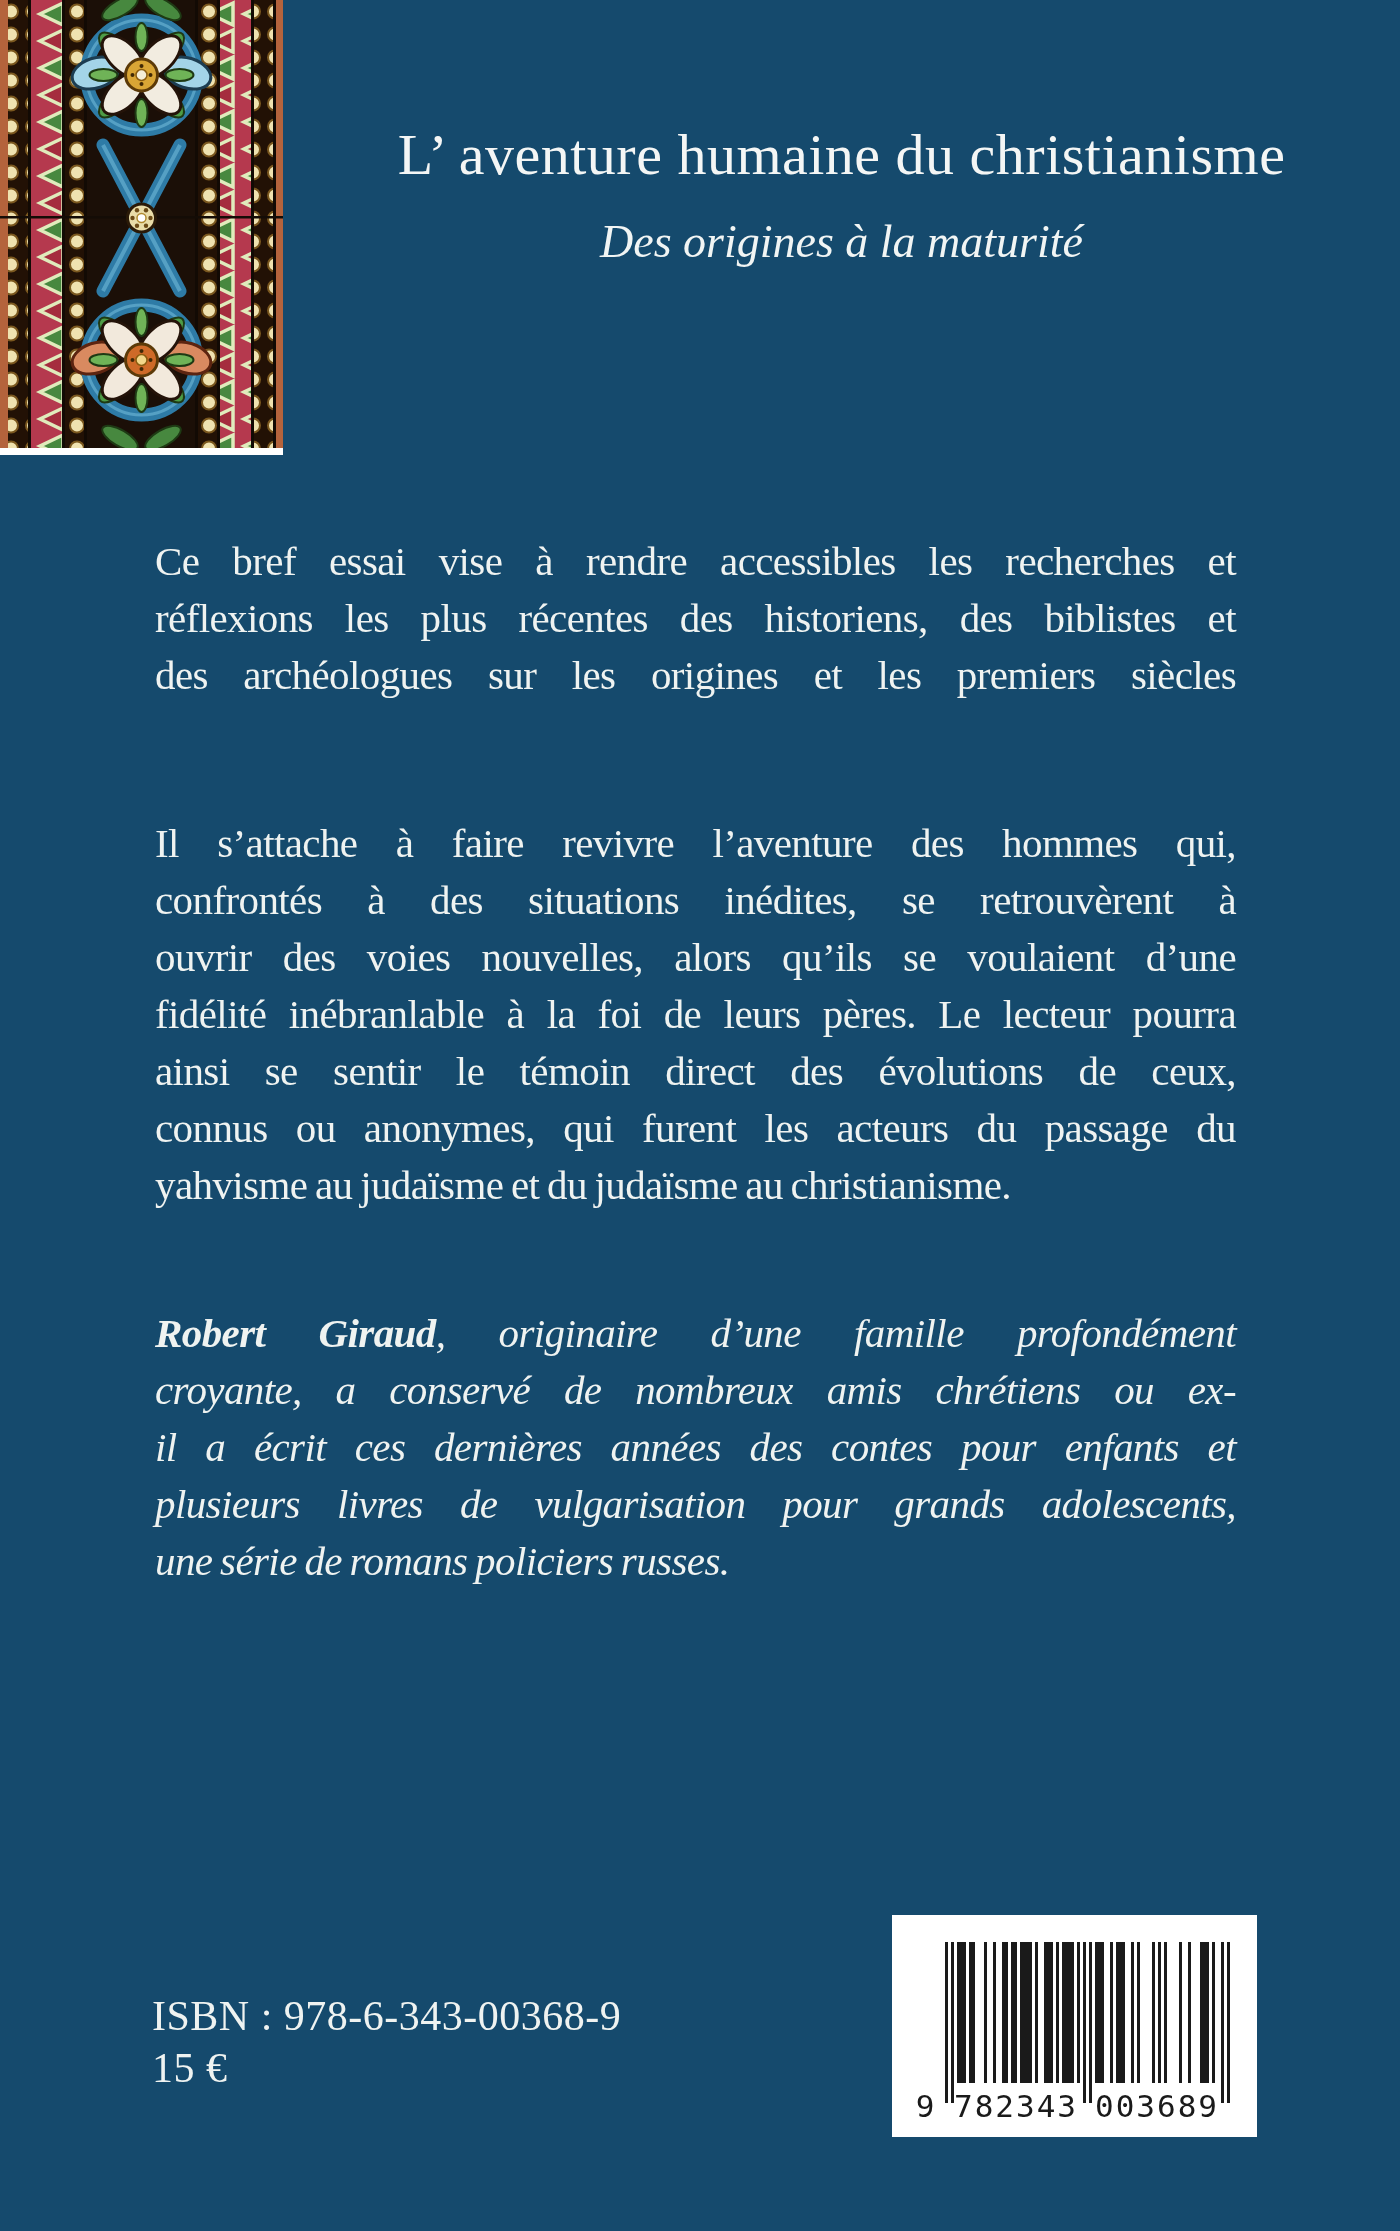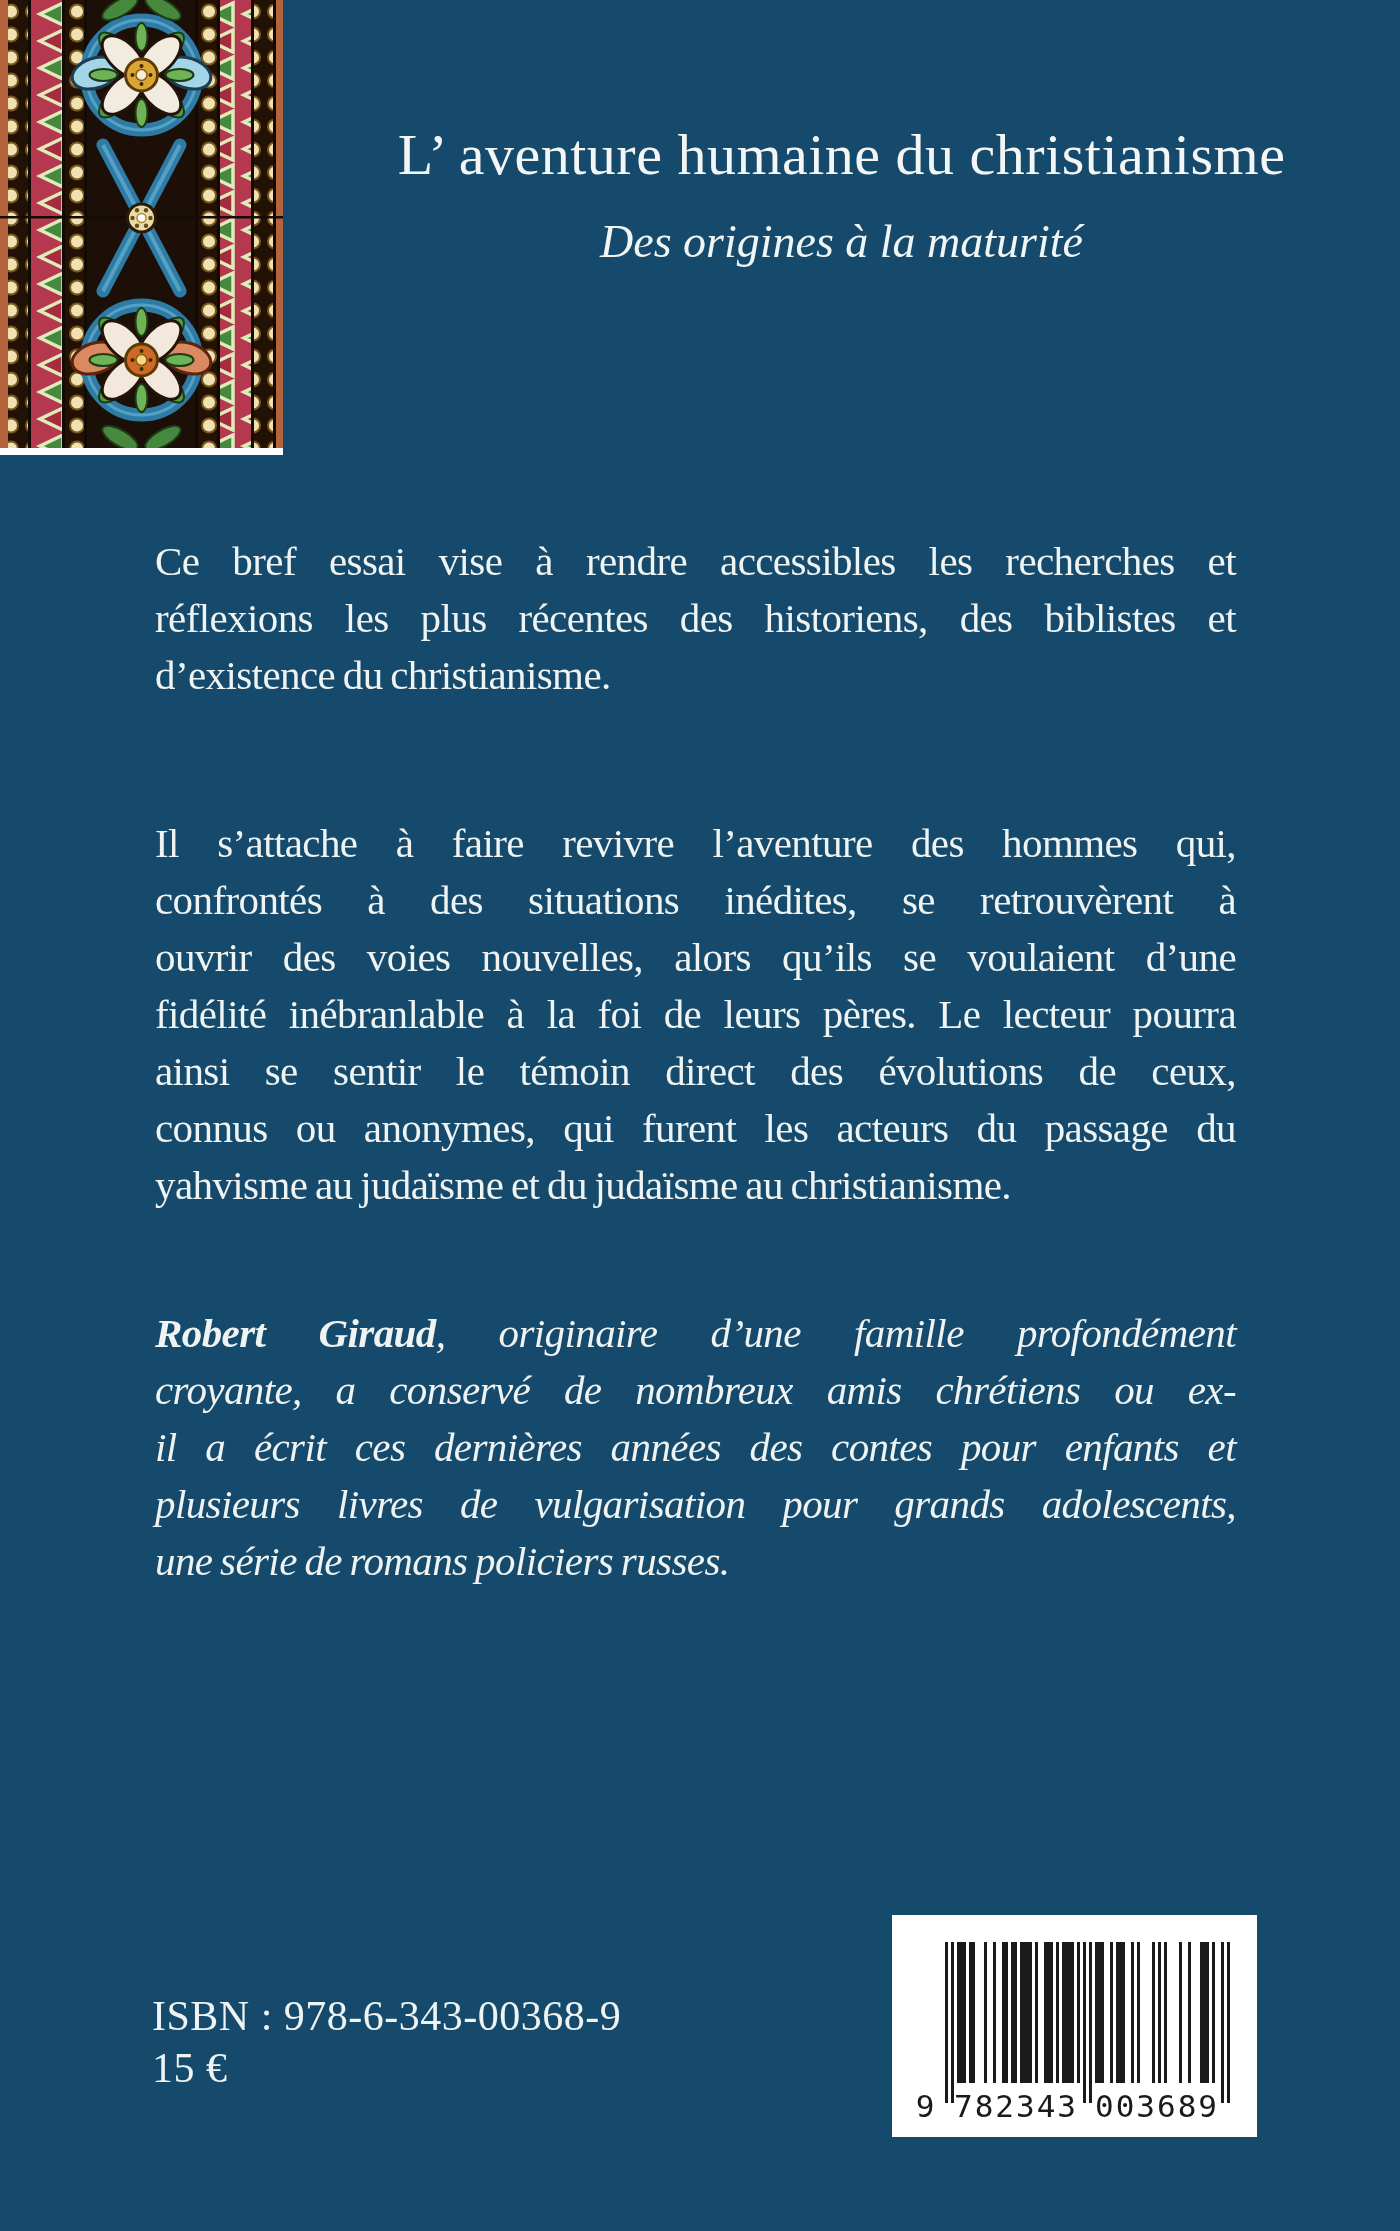--- a/index.html
+++ b/index.html
@@ -188,21 +188,21 @@
       </g>
     </svg>
   </div>
 
   <div id="title">L’ aventure humaine du christianisme</div>
   <div id="subtitle">Des origines à la maturité</div>
 
   <div id="p1" class="copy">
     <div class="jline">Ce bref essai vise à rendre accessibles les recherches et</div>
     <div class="jline">réflexions les plus récentes des historiens, des biblistes et</div>
-    <div class="lastline">d’existence du christianisme.</div>
+    <div class="jline">des archéologues sur les origines et les premiers siècles</div>
   </div>
 
   <div id="p2" class="copy">
     <div class="jline">Il s’attache à faire revivre l’aventure des hommes qui,</div>
     <div class="jline">confrontés à des situations inédites, se retrouvèrent à</div>
     <div class="jline">ouvrir des voies nouvelles, alors qu’ils se voulaient d’une</div>
     <div class="jline">fidélité inébranlable à la foi de leurs pères. Le lecteur pourra</div>
     <div class="jline">ainsi se sentir le témoin direct des évolutions de ceux,</div>
     <div class="jline">connus ou anonymes, qui furent les acteurs du passage du</div>
     <div class="lastline">yahvisme au judaïsme et du judaïsme au christianisme.</div>

